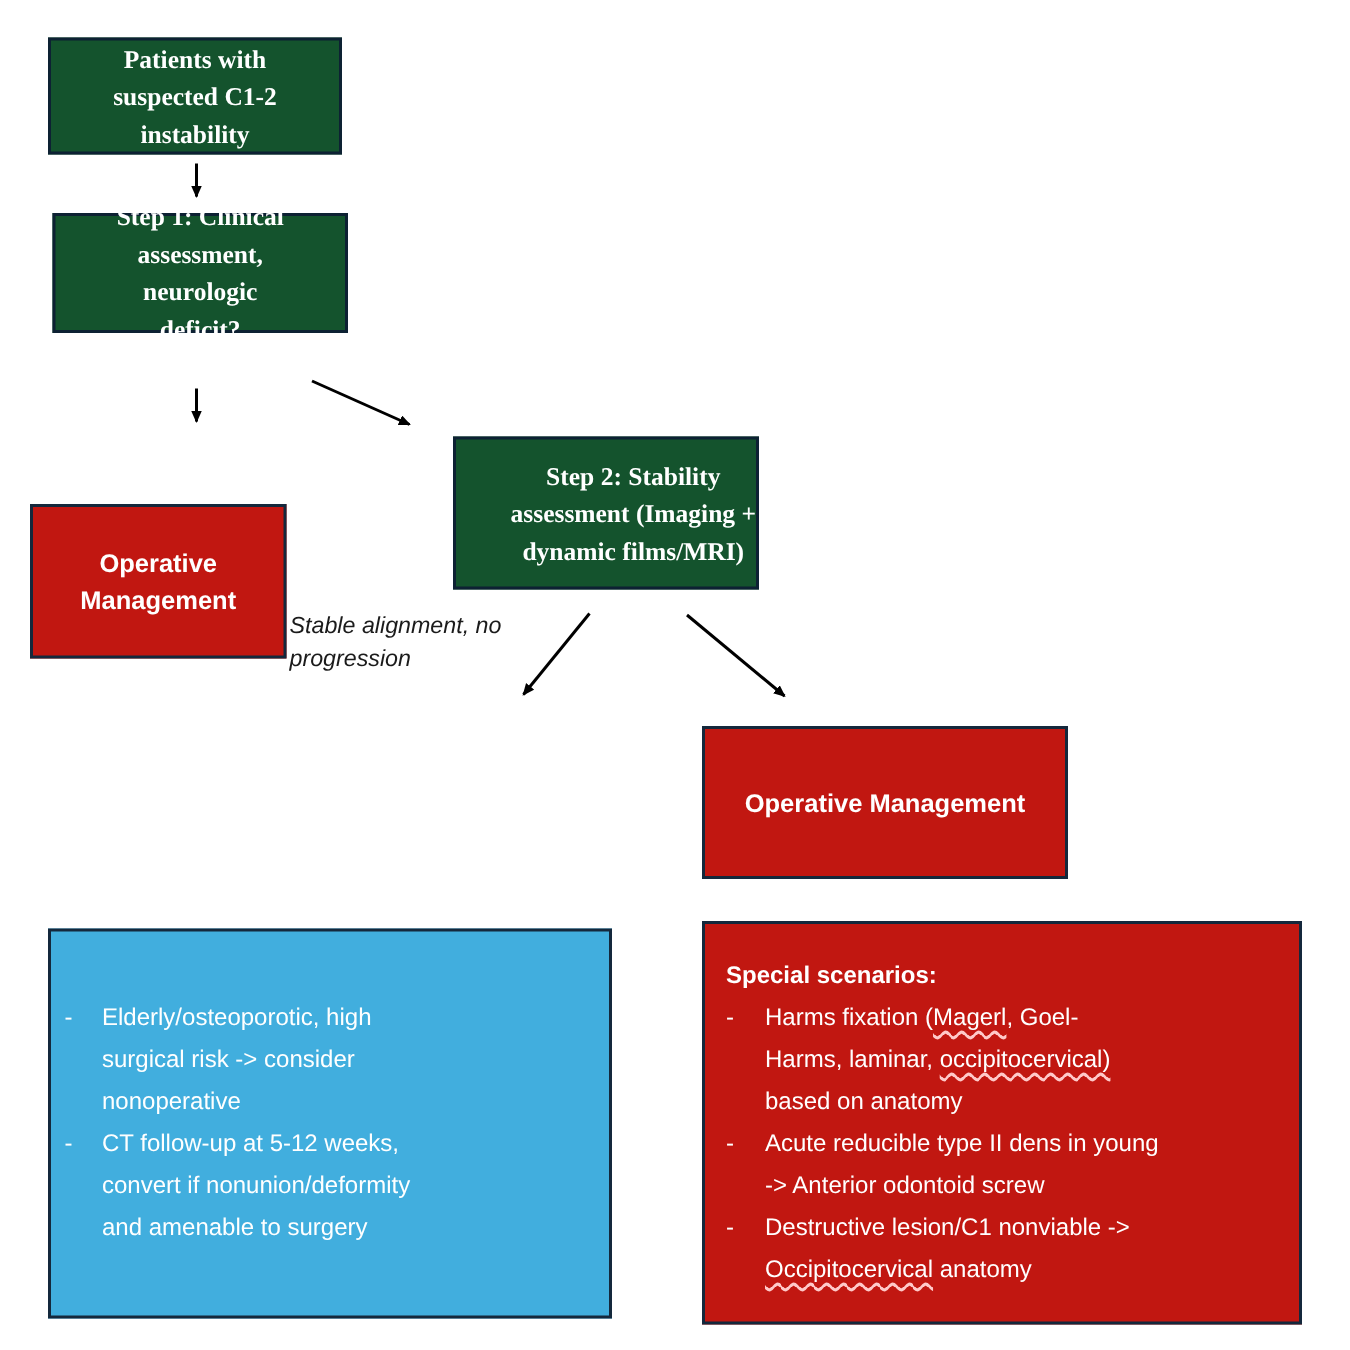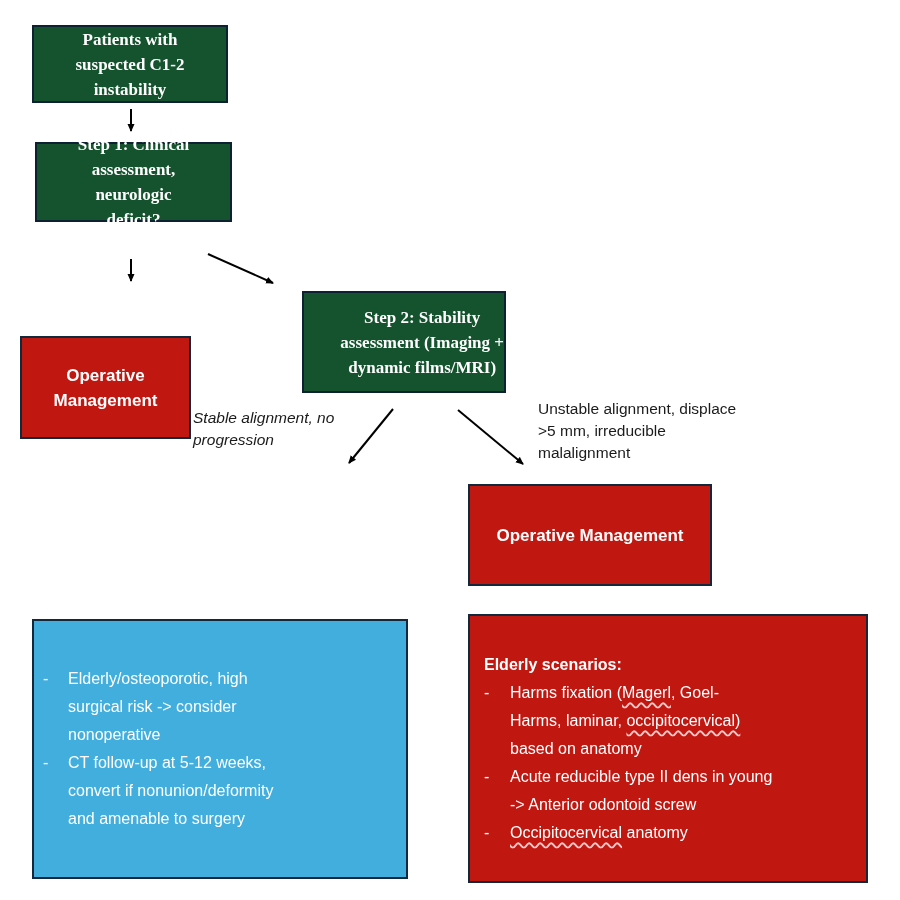--- a/index.html
+++ b/index.html
@@ -85,23 +85,20 @@
 
   <div class="node navy" style="left:302px; top:291px; width:204px; height:102px;justify-content:flex-end;">
     <span>Step 2: Stability
 assessment (Imaging +
 dynamic films/MRI)</span>
   </div>
 
   <div class="edge-label" style="left:193px; top:407px; width:185px;font-style:italic;">Stable alignment, no
 progression</div>
 
-  <div class="edge-label" style="left:538px; top:398px; width:250px;">Unstable alignment, displace
-&gt;5 mm, irreducible
-malalignment</div>
 
 
   <div class="node red" style="left:468px; top:484px; width:244px; height:102px;">
     <span>Operative Management</span>
   </div>
 
   <div class="infobox blue" style="left:32px; top:619px; width:376px; height:260px;">
     <div class="bullet">
       <span class="dash">-</span>
       <span class="text">Elderly/osteoporotic, high
@@ -110,31 +107,32 @@
     </div>
     <div class="bullet">
       <span class="dash">-</span>
       <span class="text">CT follow-up at 5-12 weeks,
 convert if nonunion/deformity
 and amenable to surgery</span>
     </div>
   </div>
 
   <div class="infobox red" style="left:468px; top:614px; width:400px; height:269px;">
-    <div class="heading">Elderly scenarios:</div>
+    <div class="heading">Special scenarios:</div>
     <div class="bullet">
       <span class="dash">-</span>
       <span class="text"><span>Harms fixation (</span><span class="squiggle">Magerl</span><span>, Goel-
 Harms, laminar, </span><span class="squiggle">occipitocervical)</span><span>
 based on anatomy</span></span>
     </div>
     <div class="bullet">
       <span class="dash">-</span>
       <span class="text">Acute reducible type II dens in young
 -&gt; Anterior odontoid screw</span>
     </div>
     <div class="bullet">
       <span class="dash">-</span>
-      <span class="text"><span class="squiggle">Occipitocervical</span><span> anatomy</span></span>
+      <span class="text"><span>Destructive lesion/C1 nonviable -&gt;
+</span><span class="squiggle">Occipitocervical</span><span> anatomy</span></span>
     </div>
   </div>
 
 </div>
 
 </body></html>

